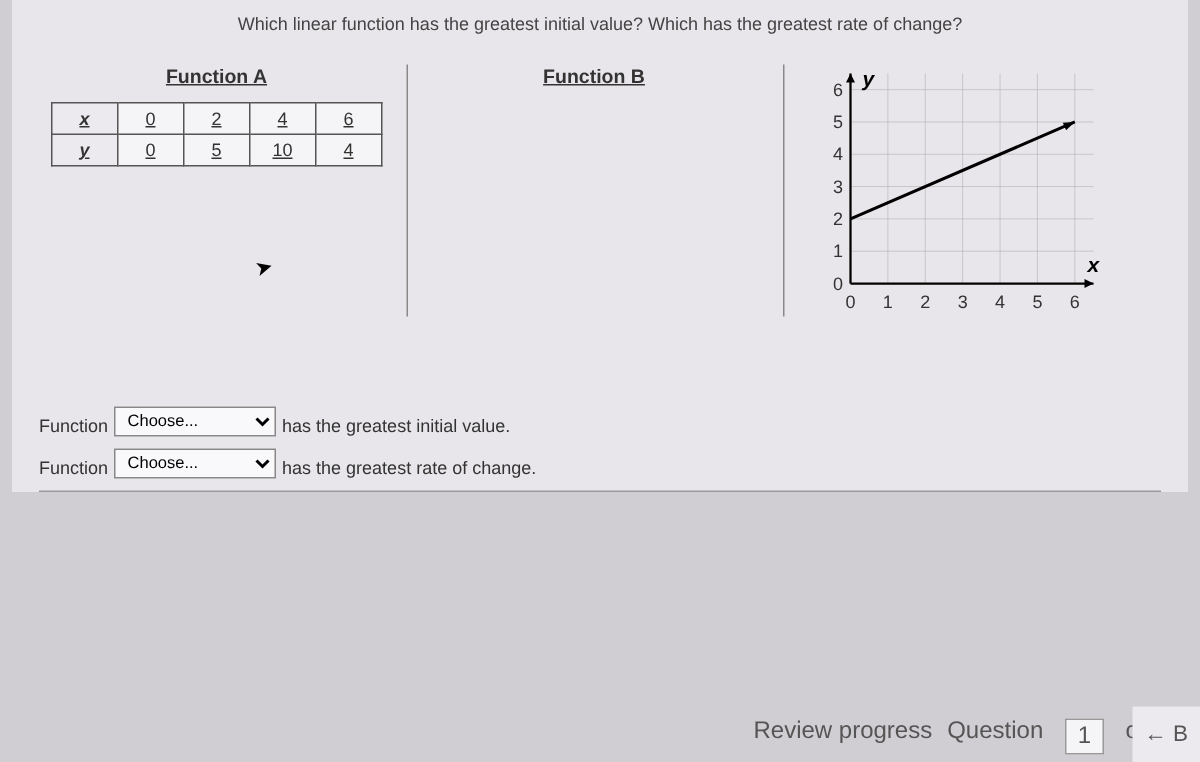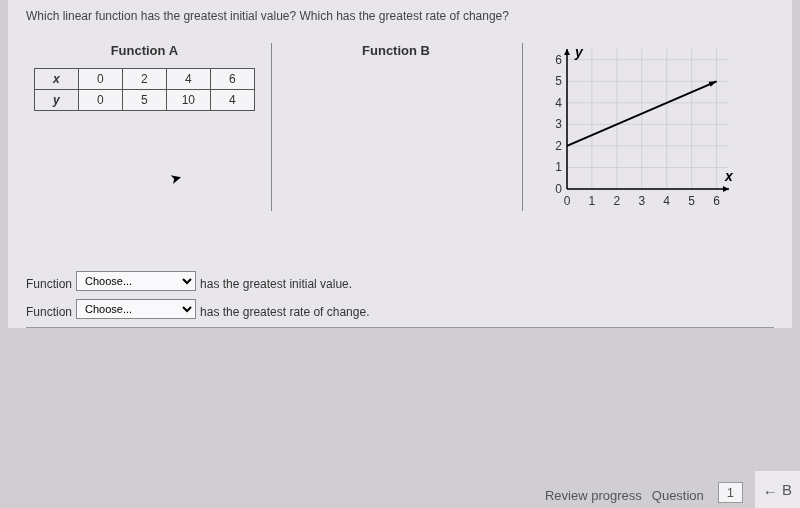--- a/index.html
+++ b/index.html
@@ -15,24 +15,26 @@
     .container {
       padding: 8px 18px 0 18px;
       background: #e8e6ea;
       margin: 0 8px;
     }
     .prompt {
       font-size: 12px;
       color: #444;
       margin-bottom: 18px;
       line-height: 1.4;
+      text-align: center;
     }
     .columns {
       display: flex;
       gap: 6px;
+      text-decoration: underline;
     }
     .col {
       flex: 1;
       border-right: 1px solid #888;
       padding-right: 8px;
     }
     .col:last-child { border-right: none; }
     .col-title {
       text-align: center;
       font-weight: bold;
@@ -74,36 +76,36 @@
     }
     .ans-row {
       display: flex;
       align-items: flex-end;
       margin-bottom: 8px;
       gap: 4px;
     }
     .ans-row select {
       font-size: 11px;
       padding: 2px 4px;
-      width: 120px;
+      width: 108px;
       border: 1px solid #888;
       background: #f9f8fa;
     }
     .divider {
       border-top: 1px solid #999;
       margin-top: 6px;
     }
     .footer {
       position: absolute;
       bottom: 5px;
       right: 14px;
       display: flex;
-      align-items: flex-end;
+      align-items: flex-start;
       gap: 10px;
-      font-size: 13px;
+      font-size: 16px;
       color: #555;
     }
     .footer .qbox {
       border: 1px solid #999;
       padding: 2px 8px;
       background: #f5f4f6;
       margin: 0 4px;
     }
     .back-arrow {
       position: absolute;

